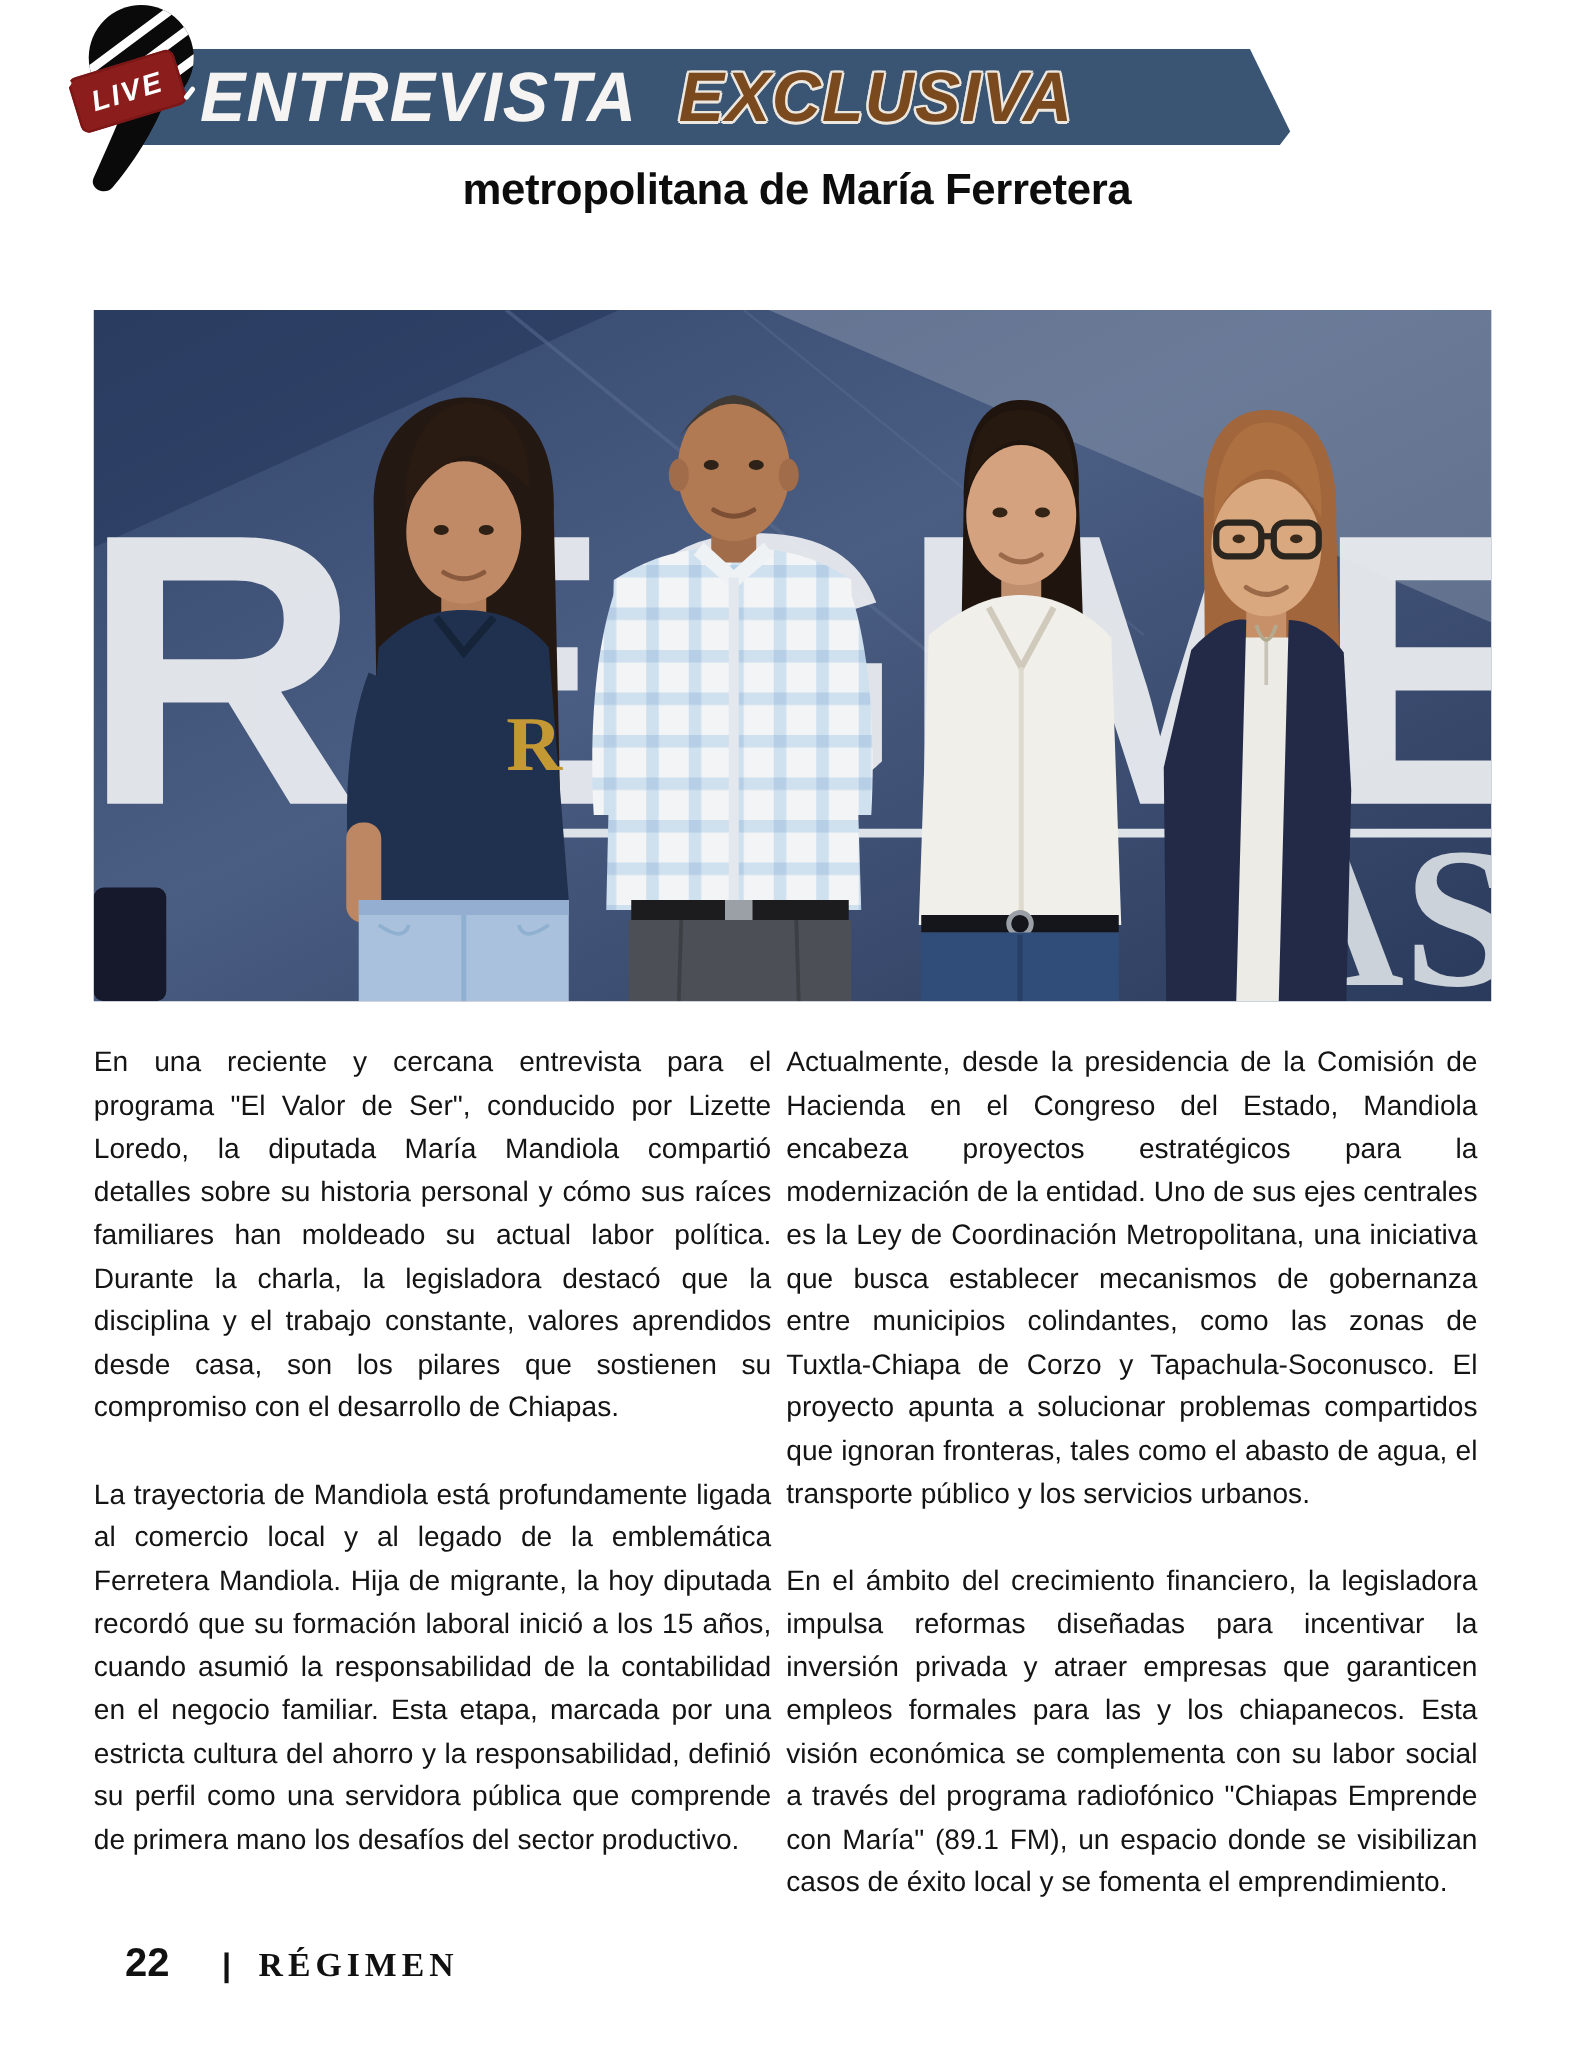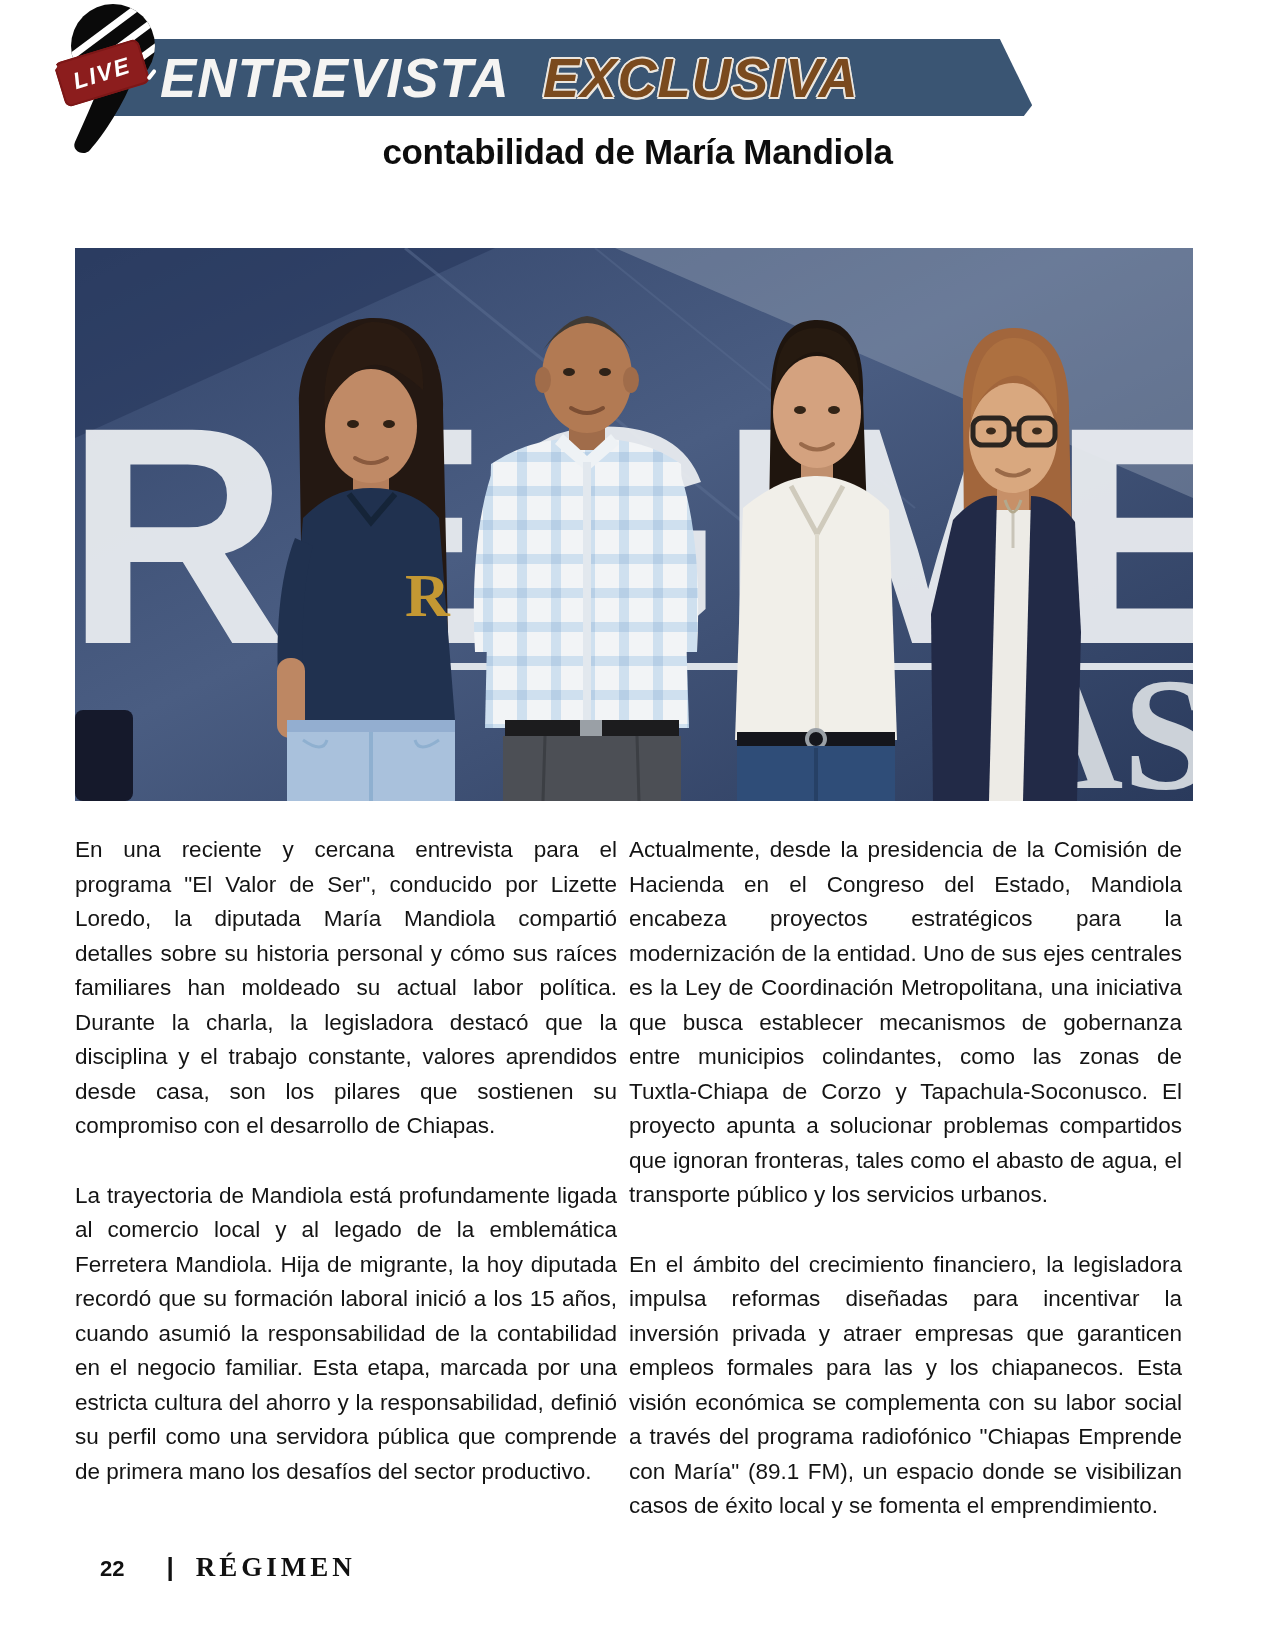--- a/index.html
+++ b/index.html
@@ -66,21 +66,21 @@
     text-align:justify;color:#141414;
   }
   .col-left{left:75px;width:542px;}
   .col-right{left:629px;width:553px;}
   .col p{margin:0 0 35px 0;}
 
   
   .footer{
     position:absolute;left:100px;top:1552px;display:flex;align-items:baseline;
   }
-  .page-number{font-weight:700;font-size:22px;font-family:"Liberation Sans",sans-serif;color:#111;}
+  .page-number{font-weight:700;font-size:32px;font-family:"Liberation Sans",sans-serif;color:#111;}
   .footer-sep{margin-left:42px;font-weight:700;font-size:26px;color:#111;}
   .brand-name{
     margin-left:22px;font-family:"Liberation Serif",serif;font-weight:700;
     font-size:27px;letter-spacing:4px;color:#111;
   }
 </style>
 </head>
 <body>
 
 <div class="page">
@@ -104,21 +104,21 @@
         <line x1="46" y1="100" x2="138" y2="32"></line>
       </g>
       <path d="M62 84 L96 76 C86 104 66 134 52 150 C46 157 33 151 37 142 C46 122 55 102 62 84 Z" fill="#0a0a0a"></path>
     </svg>
 
     <div class="live-badge">
       <span class="live-text">LIVE</span>
     </div>
 
     <div class="headline">
-      <div>contabilidad de María Mandiola</div>
+      <div>metropolitana de María Ferretera</div>
     </div>
   </div>
 
   <div class="photo">
     <svg viewBox="0 0 1118 553" width="1118" height="553">
       <defs>
         <linearGradient id="wall" x1="0" y1="0" x2="1" y2="1">
           <stop offset="0" stop-color="#33456b"></stop>
           <stop offset="0.45" stop-color="#4a5d82"></stop>
           <stop offset="1" stop-color="#2a3a5c"></stop>

